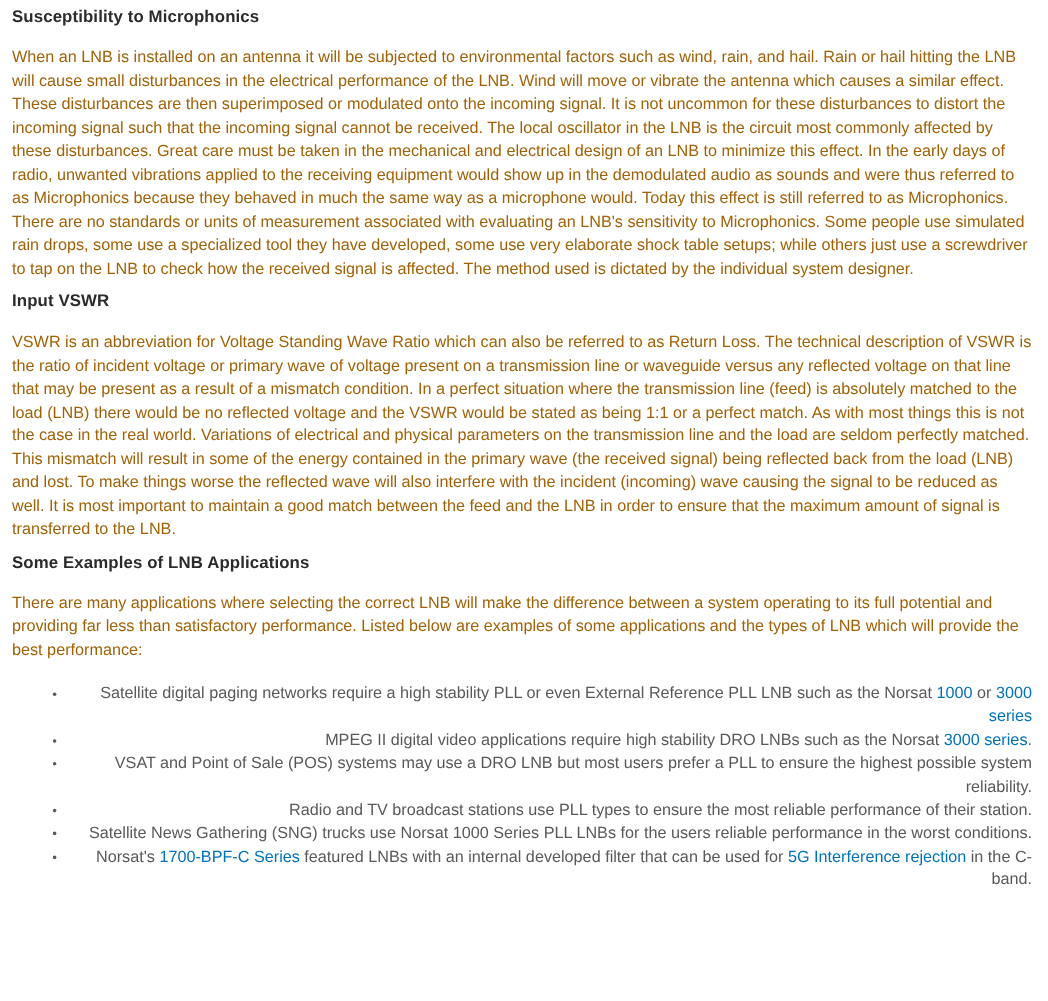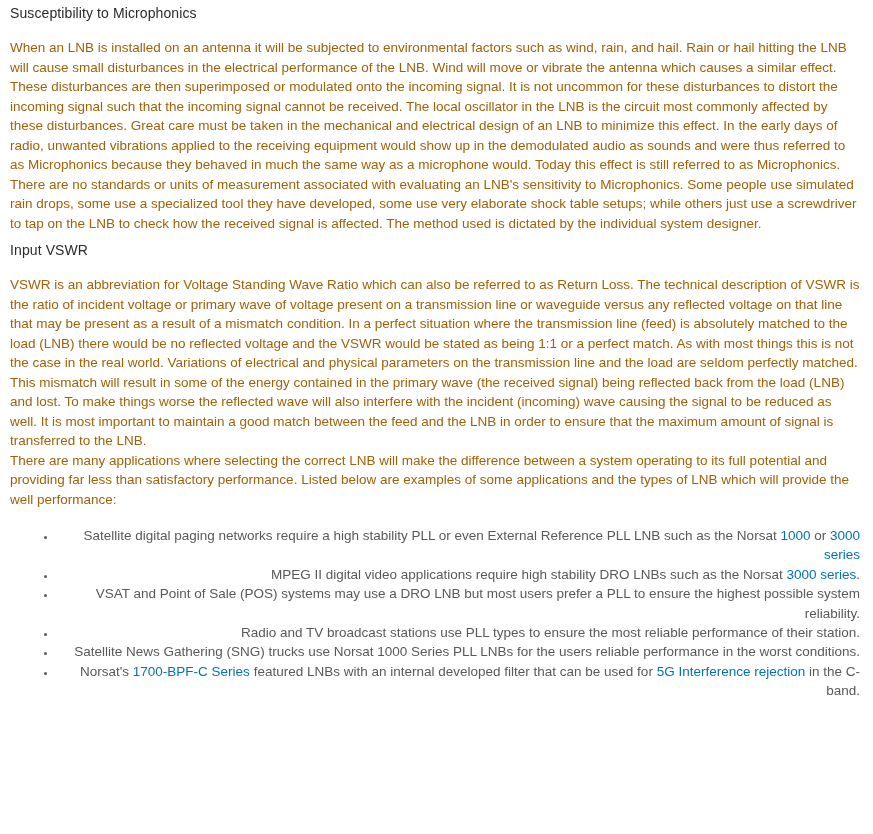--- a/index.html
+++ b/index.html
@@ -12,21 +12,21 @@
     overflow: hidden;
   }
   .page {
     width: 873px;
     height: 834px;
     padding: 5px 13px 0 10px;
   }
   h2.section-heading {
     font-size: 14px;
     line-height: 17px;
-    font-weight: normal;
+    font-weight: bold;
     color: #2b2b2b;
     margin: 0 0 16px 0;
     letter-spacing: 0.1px;
   }
   .section + .section h2.section-heading {
     margin-top: 9px;
   }
   p.body-paragraph {
     font-size: 13.5px;
     line-height: 19.5px;
@@ -64,21 +64,22 @@
     <h2 class="section-heading">Susceptibility to Microphonics</h2>
     <p class="body-paragraph">When an LNB is installed on an antenna it will be subjected to environmental factors such as wind, rain, and hail. Rain or hail hitting the LNB will cause small disturbances in the electrical performance of the LNB. Wind will move or vibrate the antenna which causes a similar effect. These disturbances are then superimposed or modulated onto the incoming signal. It is not uncommon for these disturbances to distort the incoming signal such that the incoming signal cannot be received. The local oscillator in the LNB is the circuit most commonly affected by these disturbances. Great care must be taken in the mechanical and electrical design of an LNB to minimize this effect. In the early days of radio, unwanted vibrations applied to the receiving equipment would show up in the demodulated audio as sounds and were thus referred to as Microphonics because they behaved in much the same way as a microphone would. Today this effect is still referred to as Microphonics. There are no standards or units of measurement associated with evaluating an LNB's sensitivity to Microphonics. Some people use simulated rain drops, some use a specialized tool they have developed, some use very elaborate shock table setups; while others just use a screwdriver to tap on the LNB to check how the received signal is affected. The method used is dictated by the individual system designer.</p>
   </section>
 
   <section class="section">
     <h2 class="section-heading">Input VSWR</h2>
     <p class="body-paragraph">VSWR is an abbreviation for Voltage Standing Wave Ratio which can also be referred to as Return Loss. The technical description of VSWR is the ratio of incident voltage or primary wave of voltage present on a transmission line or waveguide versus any reflected voltage on that line that may be present as a result of a mismatch condition. In a perfect situation where the transmission line (feed) is absolutely matched to the load (LNB) there would be no reflected voltage and the VSWR would be stated as being 1:1 or a perfect match. As with most things this is not the case in the real world. Variations of electrical and physical parameters on the transmission line and the load are seldom perfectly matched. This mismatch will result in some of the energy contained in the primary wave (the received signal) being reflected back from the load (LNB) and lost. To make things worse the reflected wave will also interfere with the incident (incoming) wave causing the signal to be reduced as well. It is most important to maintain a good match between the feed and the LNB in order to ensure that the maximum amount of signal is transferred to the LNB.</p>
   </section>
 
   <section class="section">
-    <p class="body-paragraph">There are many applications where selecting the correct LNB will make the difference between a system operating to its full potential and providing far less than satisfactory performance. Listed below are examples of some applications and the types of LNB which will provide the well performance:</p>
+    <h2 class="section-heading">Some Examples of LNB Applications</h2>
+    <p class="body-paragraph">There are many applications where selecting the correct LNB will make the difference between a system operating to its full potential and providing far less than satisfactory performance. Listed below are examples of some applications and the types of LNB which will provide the best performance:</p>
 
     <ul class="app-list">
       <li>
         <span>Satellite digital paging networks require a high stability PLL or even External Reference PLL LNB such as the Norsat </span><a class="inline-link">1000</a><span> or </span><a class="inline-link">3000 series</a>
       </li>
       <li>
         <span>MPEG II digital video applications require high stability DRO LNBs such as the Norsat </span><a class="inline-link">3000 series</a><span>.</span>
       </li>
       <li>
         <span>VSAT and Point of Sale (POS) systems may use a DRO LNB but most users prefer a PLL to ensure the highest possible system reliability.</span>

